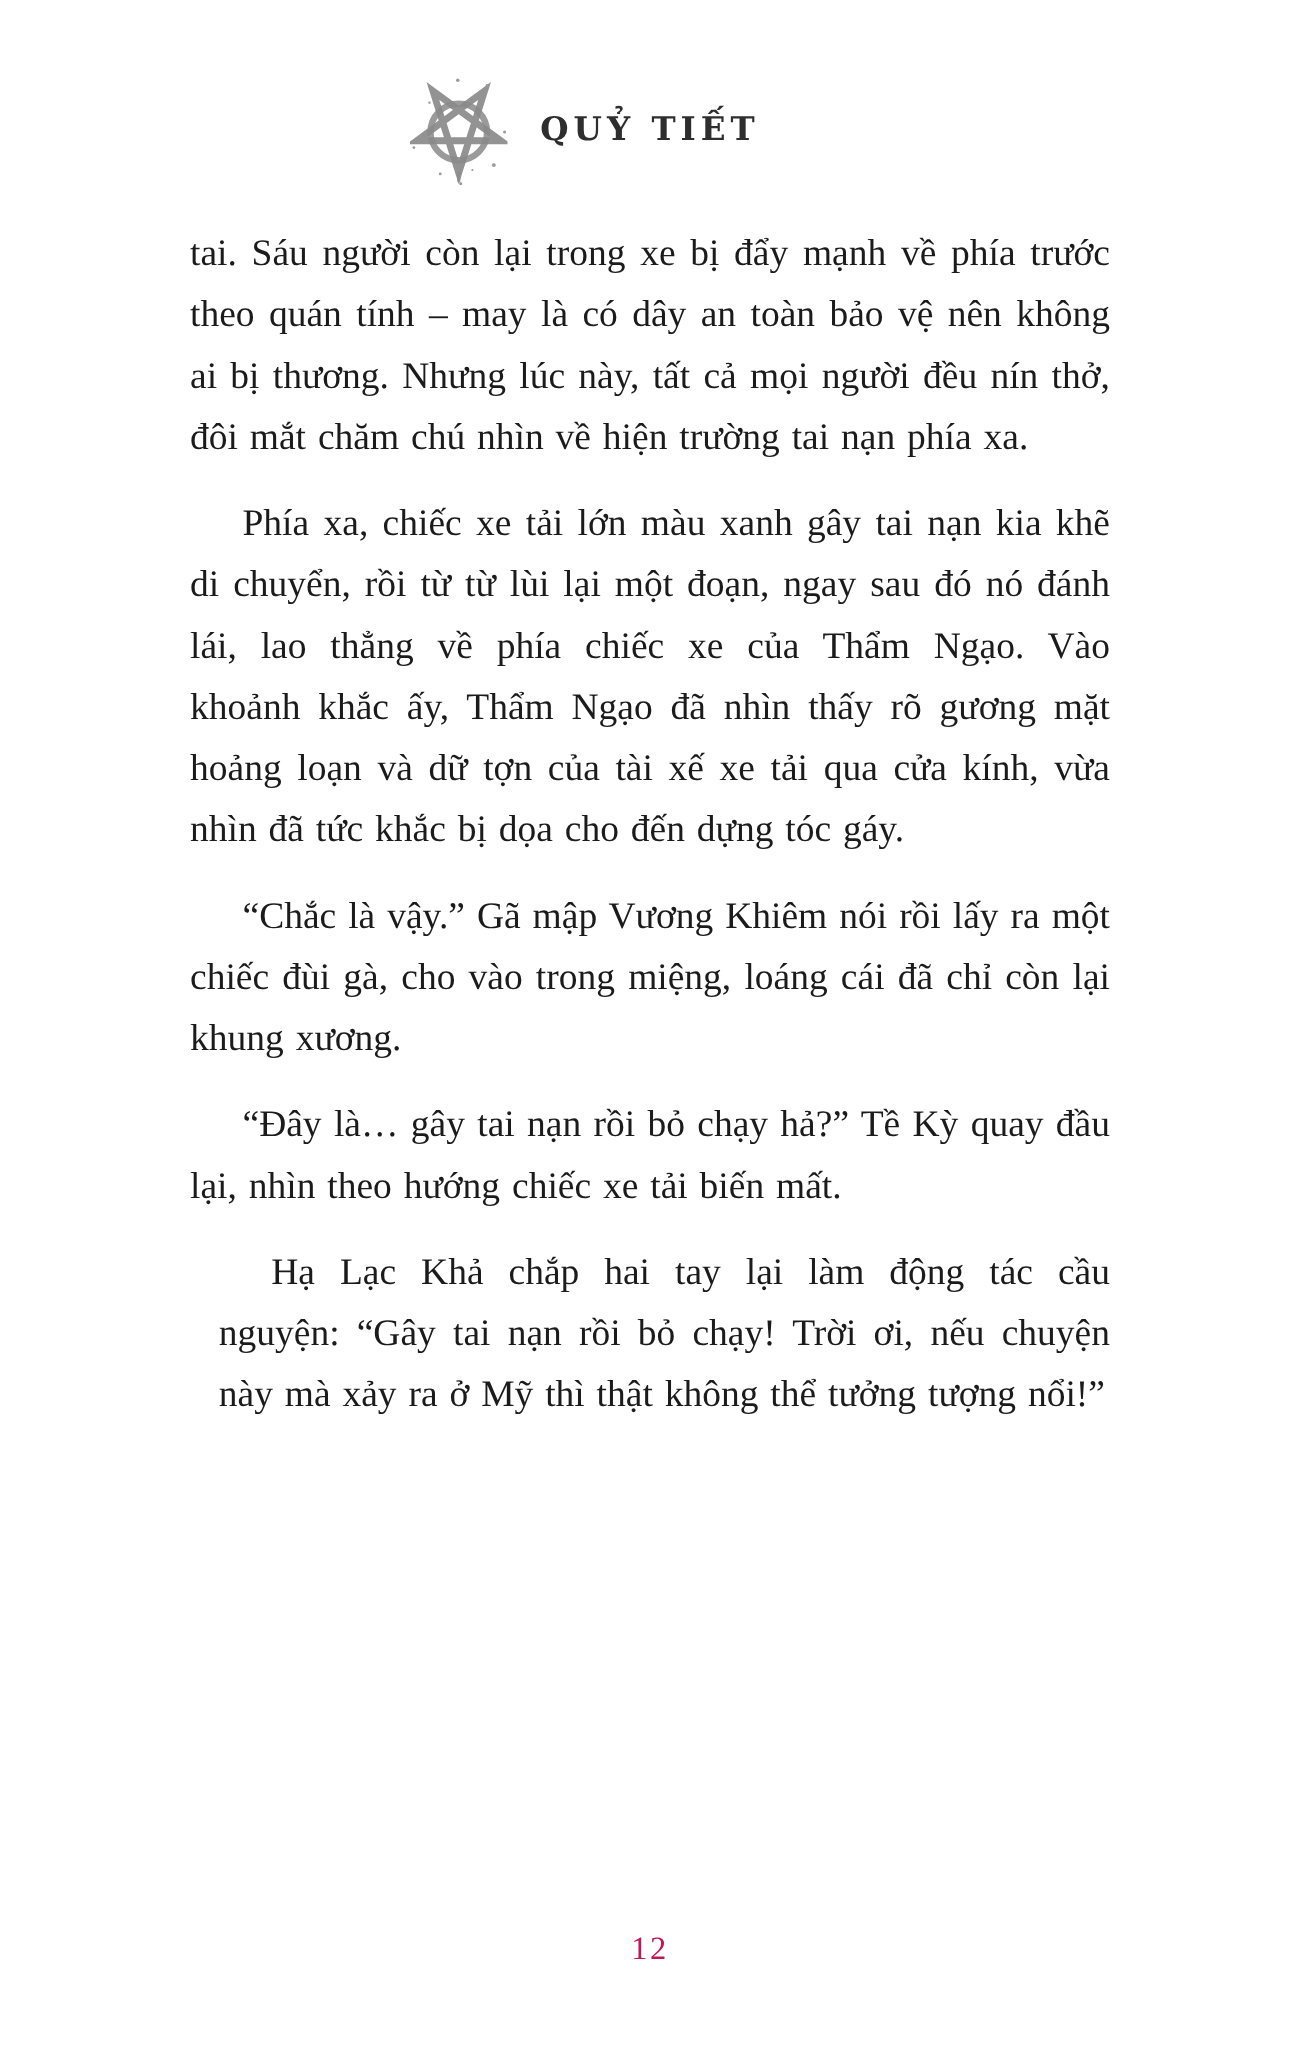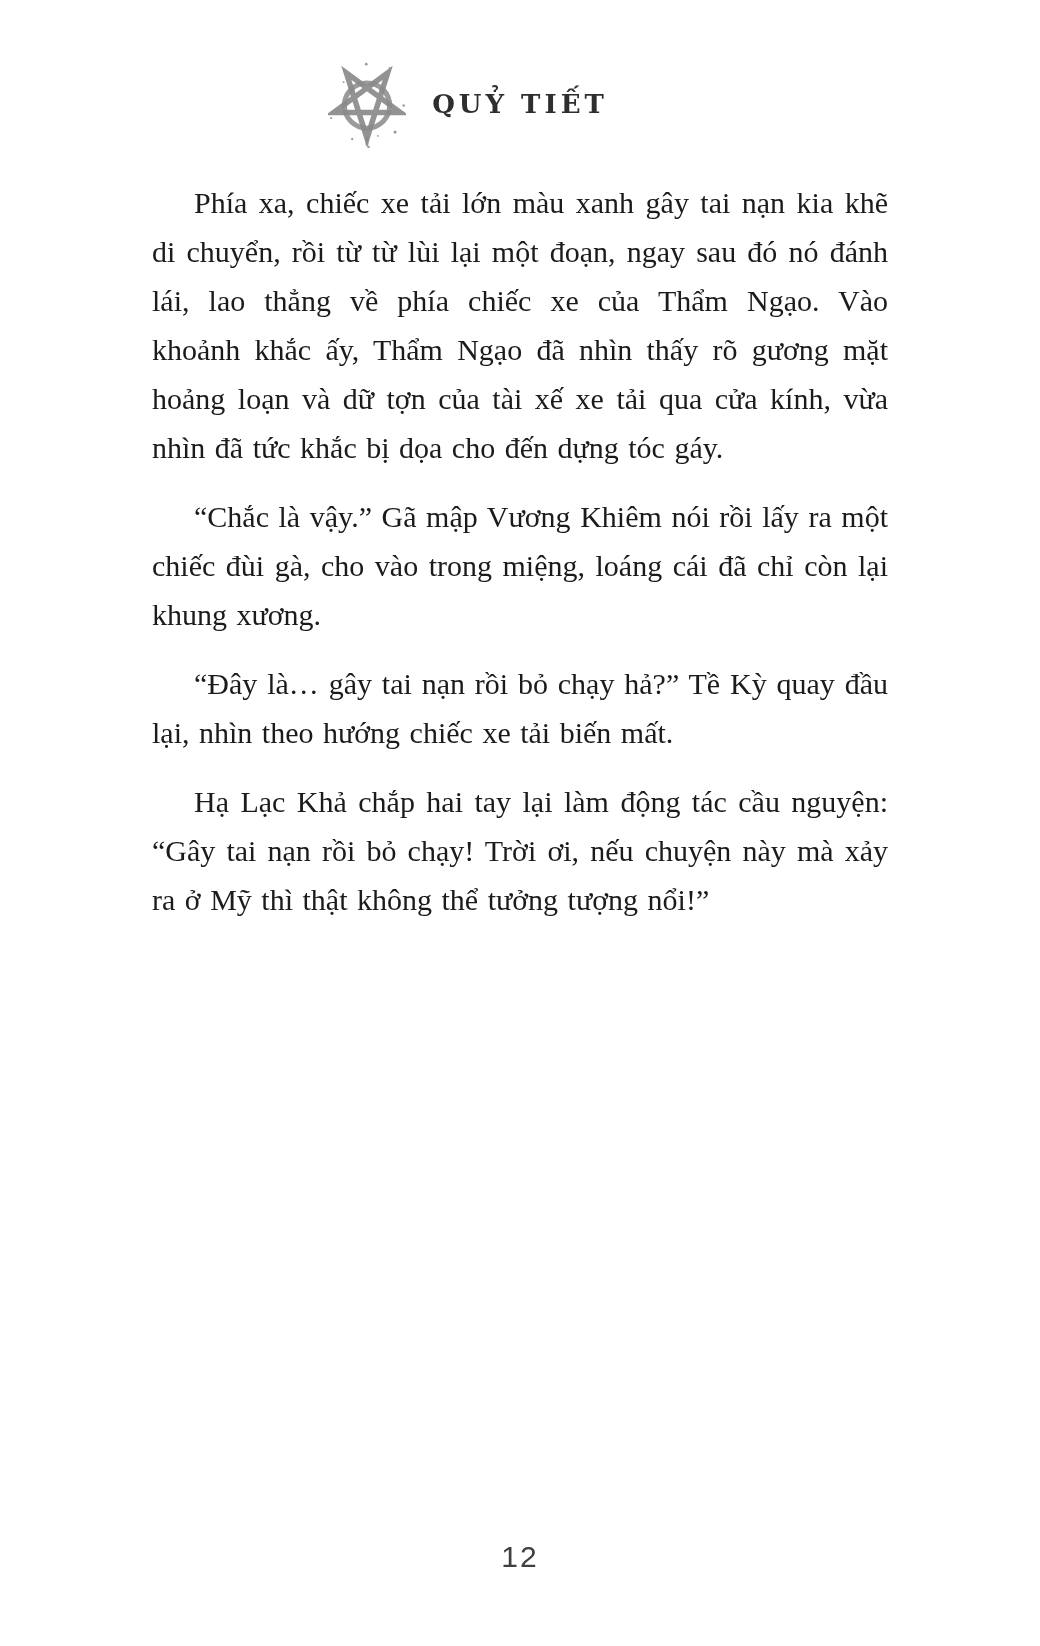--- a/index.html
+++ b/index.html
@@ -52,35 +52,35 @@
   .para {
     margin: 0 0 20px 0;
     font-size: 30px;
     line-height: 49px;
     text-align: justify;
     text-justify: inter-word;
     word-spacing: 2px;
     text-indent: 42px;
   }
   .para.no-indent { text-indent: 0; }
-  .para:last-child { margin-bottom: 0; }
+  .para:last-child { margin-bottom: 0; margin-left: 23px; }
 
   
   .page-footer {
     position: absolute;
     left: 0;
     bottom: 72px;
     width: 100%;
     text-align: center;
   }
   .page-number {
-    font-family: Liberation Sans, sans-serif;
-    font-size: 30px;
+    font-family: Liberation Serif, serif;
+    font-size: 26px;
     letter-spacing: 2px;
-    color: #404040;
+    color: #be185d;
   }
 </style>
 </head>
 <body>
 
 <div class="page">
 
   <header class="page-header">
     <span class="logo-wrap">
 
@@ -100,20 +100,21 @@
           <circle cx="31" cy="101" r="1.5"></circle>
           <circle cx="52" cy="111" r="1.6"></circle>
           <circle cx="64" cy="97" r="1.1"></circle>
         </g>
       </svg>
     </span>
     <h1 class="chapter-title">QUỶ TIẾT</h1>
   </header>
 
   <main class="page-body">
+    <p class="para no-indent">tai. Sáu người còn lại trong xe bị đẩy mạnh về phía trước theo quán tính – may là có dây an toàn bảo vệ nên không ai bị thương. Nhưng lúc này, tất cả mọi người đều nín thở, đôi mắt chăm chú nhìn về hiện trường tai nạn phía xa.</p>
     <p class="para">Phía xa, chiếc xe tải lớn màu xanh gây tai nạn kia khẽ di chuyển, rồi từ từ lùi lại một đoạn, ngay sau đó nó đánh lái, lao thẳng về phía chiếc xe của Thẩm Ngạo. Vào khoảnh khắc ấy, Thẩm Ngạo đã nhìn thấy rõ gương mặt hoảng loạn và dữ tợn của tài xế xe tải qua cửa kính, vừa nhìn đã tức khắc bị dọa cho đến dựng tóc gáy.</p>
     <p class="para">“Chắc là vậy.” Gã mập Vương Khiêm nói rồi lấy ra một chiếc đùi gà, cho vào trong miệng, loáng cái đã chỉ còn lại khung xương.</p>
     <p class="para">“Đây là… gây tai nạn rồi bỏ chạy hả?” Tề Kỳ quay đầu lại, nhìn theo hướng chiếc xe tải biến mất.</p>
     <p class="para">Hạ Lạc Khả chắp hai tay lại làm động tác cầu nguyện: “Gây tai nạn rồi bỏ chạy! Trời ơi, nếu chuyện này mà xảy ra ở Mỹ thì thật không thể tưởng tượng nổi!”</p>
   </main>
 
   <footer class="page-footer">
     <span class="page-number">12</span>
   </footer>
 

